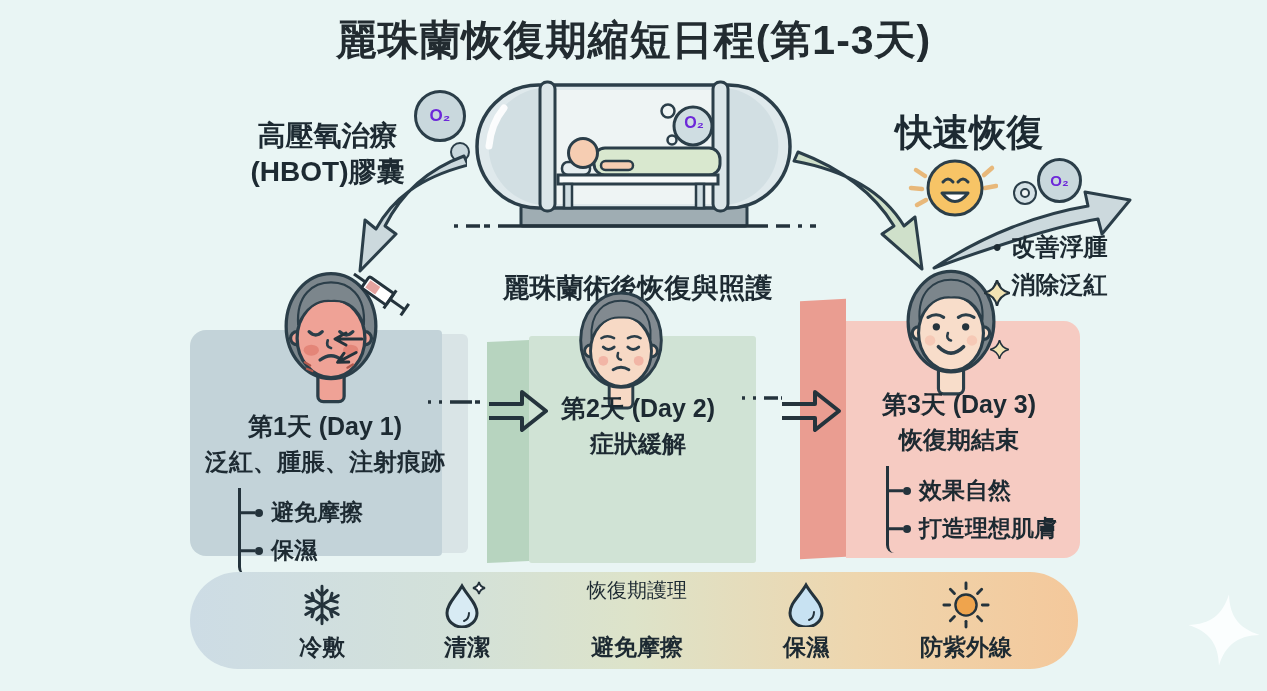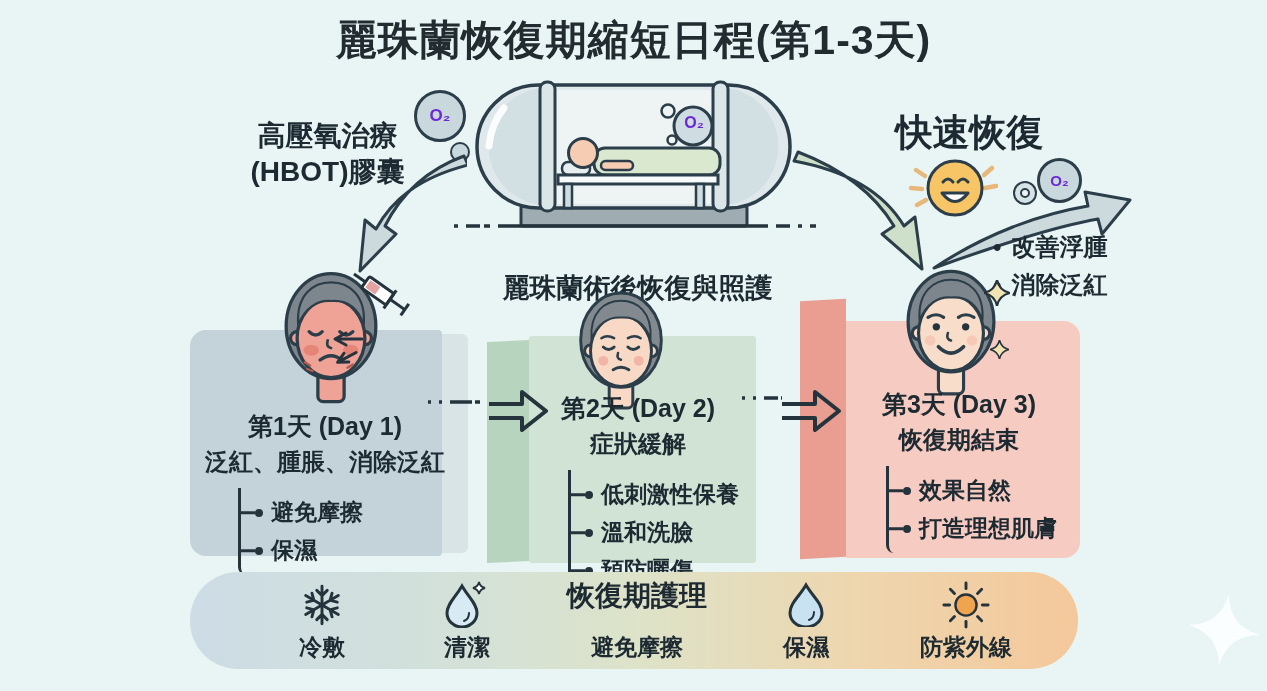--- a/index.html
+++ b/index.html
@@ -37,21 +37,21 @@
   .day-title{font-size:25px;font-weight:800;text-align:center;}
   .day-subtitle{font-size:24px;font-weight:800;text-align:center;margin-top:3px;white-space:nowrap;}
   ul.tree{list-style:none;margin:10px 0 0 48px;padding:2px 0 2px 13px;border-left:3.5px solid #24333c;border-radius:0 0 0 8px;}
   ul.tree li{position:relative;padding-left:17px;margin:7px 0;font-size:23px;font-weight:700;white-space:nowrap;}
   ul.tree li::before{content:"";position:absolute;left:-13px;top:50%;width:14px;height:3.5px;background:#24333c;transform:translateY(-50%);}
   ul.tree li::after{content:"";position:absolute;left:1px;top:50%;width:8px;height:8px;border-radius:50%;background:#24333c;transform:translateY(-50%);}
 
   
   #footer-bar{left:190px;top:572px;width:888px;height:97px;border-radius:48px;
     background:linear-gradient(90deg,#cddce5 0%,#d3e1d9 30%,#dde3c9 50%,#eed6ae 75%,#f4c89b 100%);}
-  #footer-title{left:537px;top:577px;width:200px;font-size:28px;font-weight:700;text-align:center;}
+  #footer-title{left:537px;top:577px;width:200px;font-size:20px;font-weight:400;text-align:center;}
   .footer-icon{position:absolute;transform:translateX(-50%);}
   .footer-label{position:absolute;top:632px;transform:translateX(-50%);font-size:23px;font-weight:800;white-space:nowrap;}
 </style>
 </head>
 <body>
 
 <div id="stage">
 
   <div id="main-title" class="abs ctr">麗珠蘭恢復期縮短日程(第1-3天)</div>
 
@@ -220,35 +220,30 @@
   </svg>
   <svg class="abs" style="left:984px;top:280px;" width="26" height="26" viewBox="0 0 24 24">
     <path d="M12 0 C13.5 7,17 10.5,24 12 C17 13.5,13.5 17,12 24 C10.5 17,7 13.5,0 12 C7 10.5,10.5 7,12 0 Z" fill="#f2e3b3" stroke="#24333c" stroke-width="2"></path>
   </svg>
   <svg class="abs" style="left:990px;top:340px;" width="19" height="19" viewBox="0 0 24 24">
     <path d="M12 0 C13.5 7,17 10.5,24 12 C17 13.5,13.5 17,12 24 C10.5 17,7 13.5,0 12 C7 10.5,10.5 7,12 0 Z" fill="#f2e3b3" stroke="#24333c" stroke-width="2"></path>
   </svg>
 
   <div class="day-text" style="left:190px;top:384px;width:270px;margin-top:26px;">
     <div class="day-title">第1天 (Day 1)</div>
-    <div class="day-subtitle">泛紅、腫脹、消除泛紅</div>
+    <div class="day-subtitle">泛紅、腫脹、注射痕跡</div>
     <ul class="tree">
       <li><span>避免摩擦</span></li>
       <li><span>保濕</span></li>
     </ul>
   </div>
 
   <div class="day-text" style="left:520px;top:392px;width:236px;">
     <div class="day-title">第2天 (Day 2)</div>
     <div class="day-subtitle">症狀緩解</div>
-    <ul class="tree">
-      <li><span>低刺激性保養</span></li>
-      <li><span>溫和洗臉</span></li>
-      <li><span>預防曬傷</span></li>
-    </ul>
   </div>
 
   <div class="day-text" style="left:838px;top:388px;width:242px;">
     <div class="day-title">第3天 (Day 3)</div>
     <div class="day-subtitle">恢復期結束</div>
     <ul class="tree">
       <li><span>效果自然</span></li>
       <li><span>打造理想肌膚</span></li>
     </ul>
   </div>

